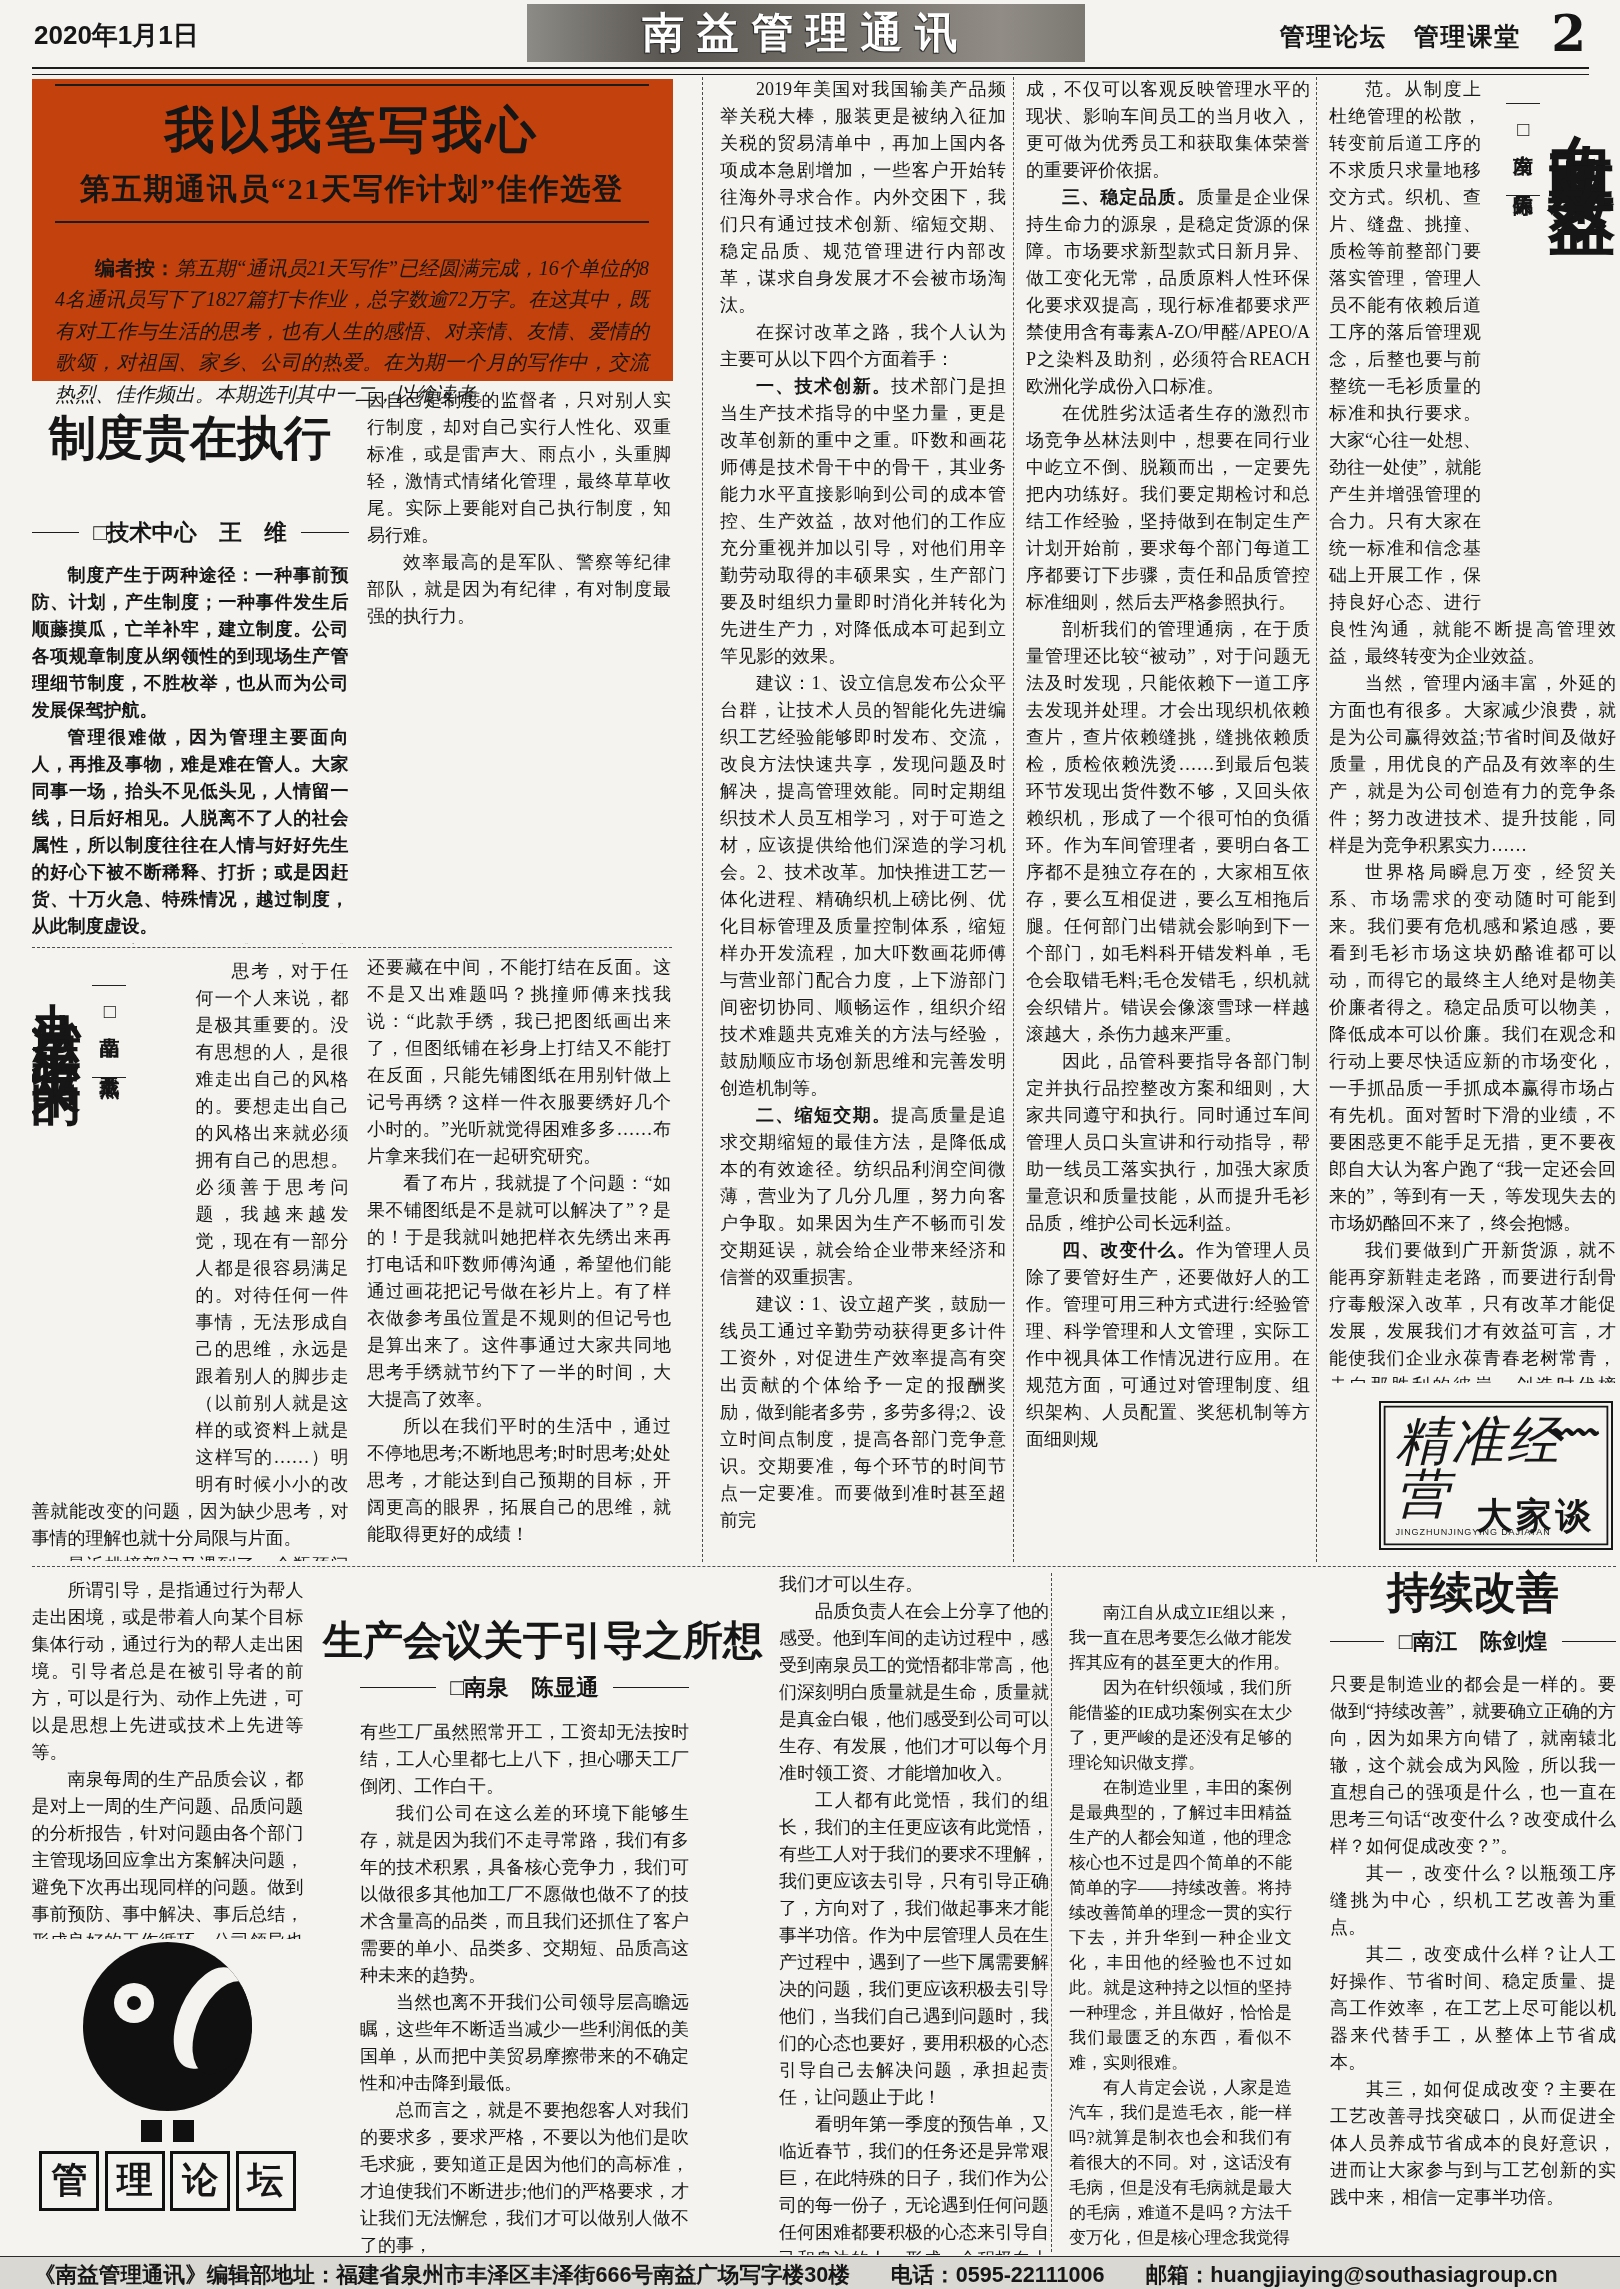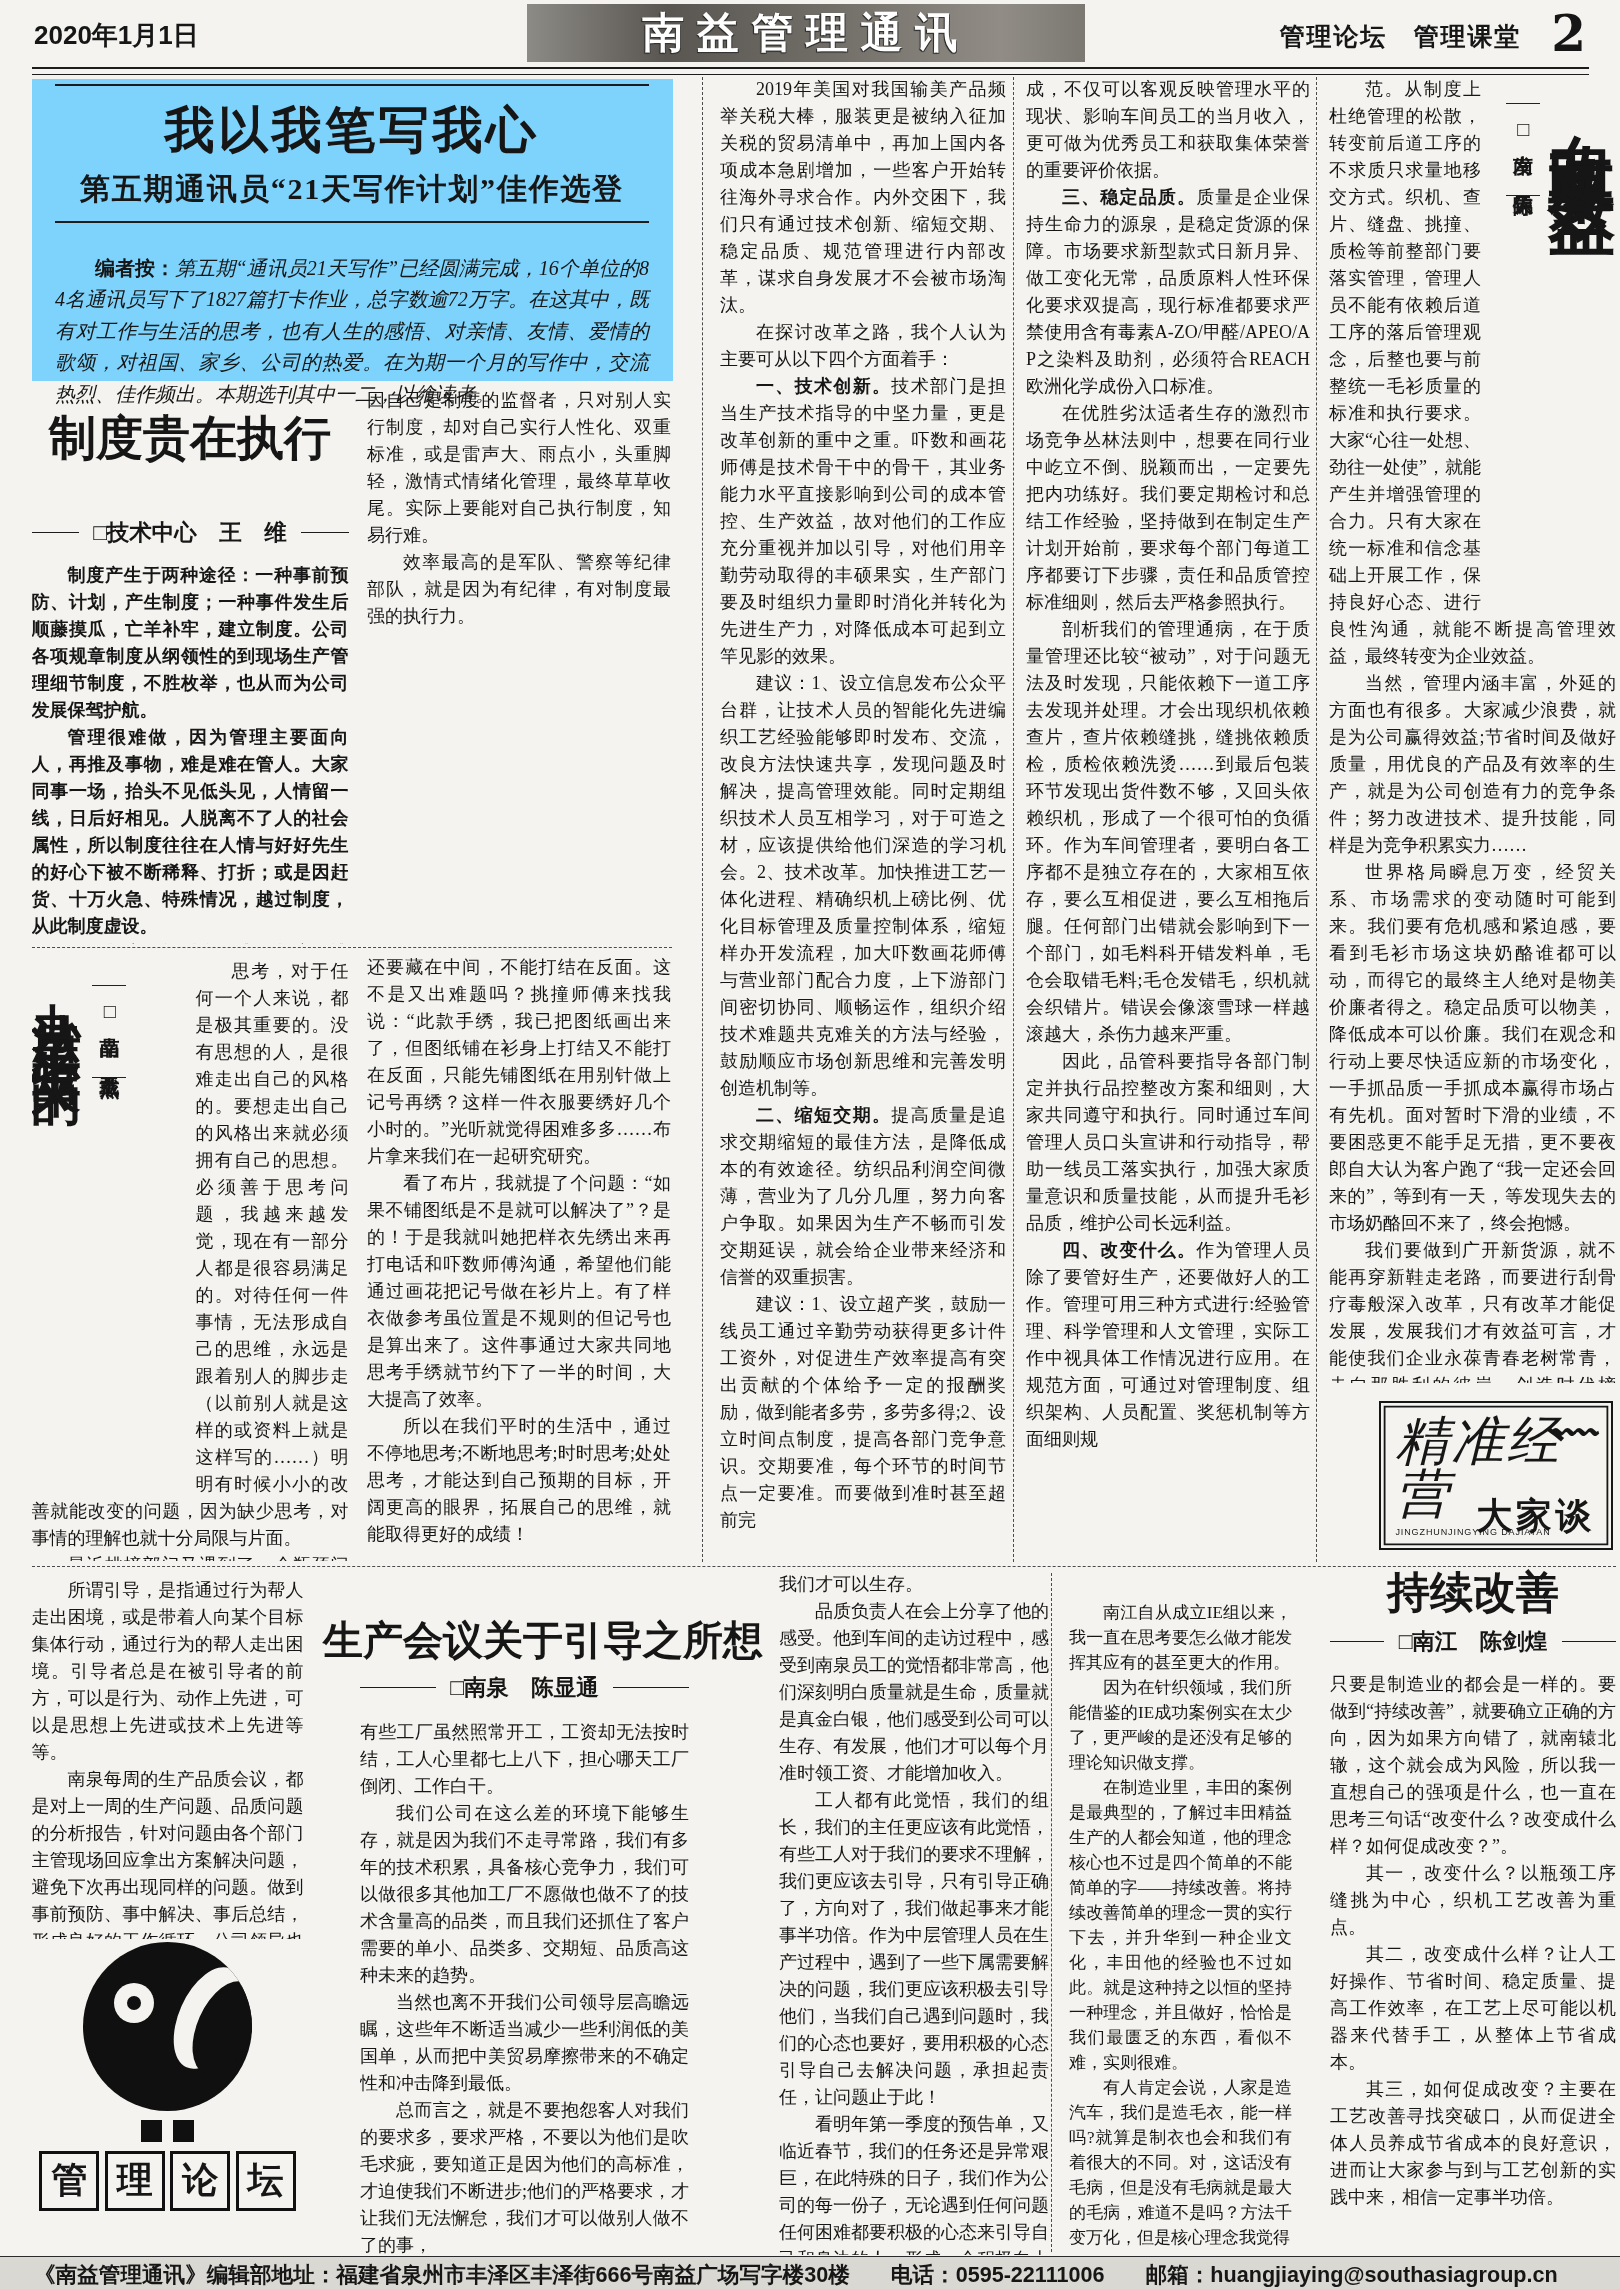--- a/index.html
+++ b/index.html
@@ -24,21 +24,21 @@
   .body p{margin:0;text-indent:2em;}
   .cont p:first-child{text-indent:0;}
   .body b{font-family:"Liberation Sans",sans-serif;font-weight:bold;}
   .atitle{font-weight:900;text-align:center;font-family:"DejaVu Serif",serif;margin:0;}
   .byline{display:flex;align-items:center;gap:14.4px;}
   .byline .rl{flex:1;height:1.8px;background:#1c1c1c;}
   .byline .nm{font-family:"Liberation Sans",sans-serif;font-weight:bold;font-size:22.5px;white-space:nowrap;}
   .dash-v{position:absolute;width:0;border-left:1.8px dashed #4a4a4a;}
   .dash-h{position:absolute;height:0;border-top:1.8px dashed #4a4a4a;}
   
-  .edbox{position:absolute;left:31.5px;top:79px;width:641px;height:302px;background:#7dd3fc;
+  .edbox{position:absolute;left:31.5px;top:79px;width:641px;height:302px;background:#c2410c;
          box-sizing:border-box;padding:5.4px 23.4px;}
   .edbox .rule{height:1.8px;background:#1c1c1c;}
   .edbox h1{font-size:50px;font-weight:900;text-align:center;margin:10.8px 0 5.4px;
             font-family:"DejaVu Serif",serif;letter-spacing:3.6px;}
   .edbox h2{font-size:30px;font-weight:900;text-align:center;margin:0 0 10.8px;letter-spacing:1.8px;}
   .ednote{font-size:20px;line-height:31.5px;font-style:italic;text-align:justify;
           word-break:break-all;margin:30px 0 0;text-indent:2em;}
   .ednote b{font-style:normal;font-family:"Liberation Sans",sans-serif;}
   
   .vt-float-l{float:left;width:164px;height:531px;display:flex;gap:10.8px;padding-top:5.4px;box-sizing:border-box;}

